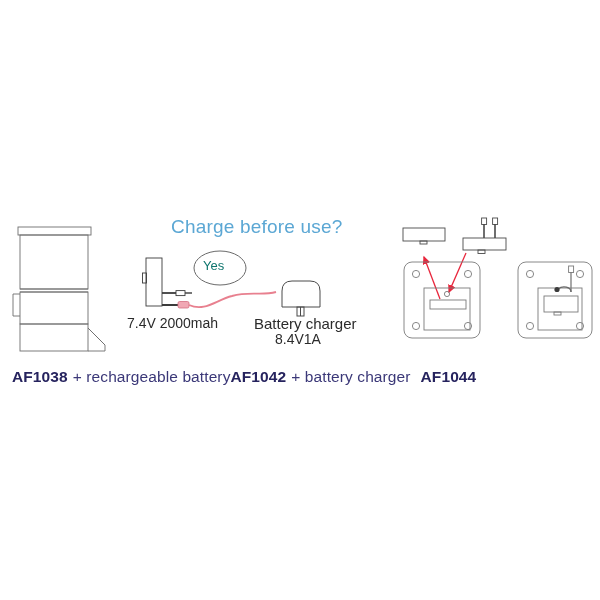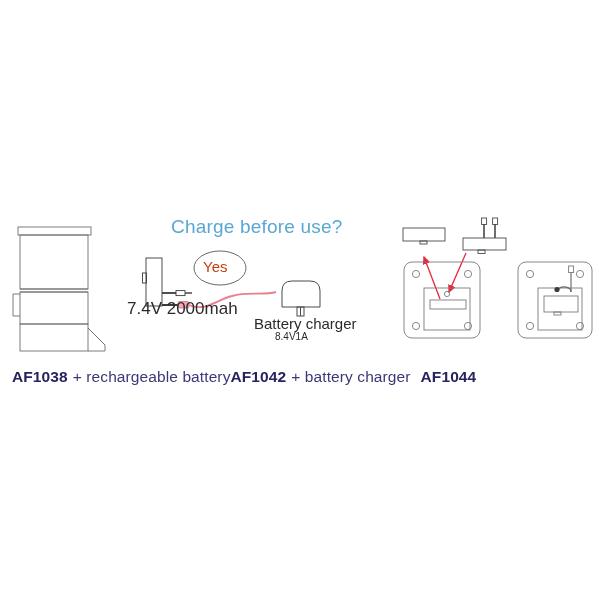--- a/index.html
+++ b/index.html
@@ -41,44 +41,44 @@
     top: 217px;
     font-size: 19px;
     color: #5ba7d4;
     letter-spacing: 0.2px;
     font-weight: 400;
   }
 
   .yes-label {
     left: 203px;
     top: 259px;
-    font-size: 15px;
-    color: #c2410c;
+    font-size: 13px;
+    color: #0f766e;
     font-weight: 400;
   }
 
   .battery-spec {
     left: 127px;
-    top: 300px;
-    font-size: 17px;
+    top: 316px;
+    font-size: 14px;
     color: #2b2b2b;
     font-weight: 400;
   }
 
   .charger-name {
     left: 254px;
     top: 316px;
     font-size: 15px;
     color: #2b2b2b;
   }
 
   .charger-spec {
     left: 275px;
     top: 332px;
-    font-size: 10px;
+    font-size: 14px;
     color: #2b2b2b;
   }
 
   
   .caption {
     position: absolute;
     left: 12px;
     top: 368px;
     font-size: 15.5px;
     color: #2d2a66;

